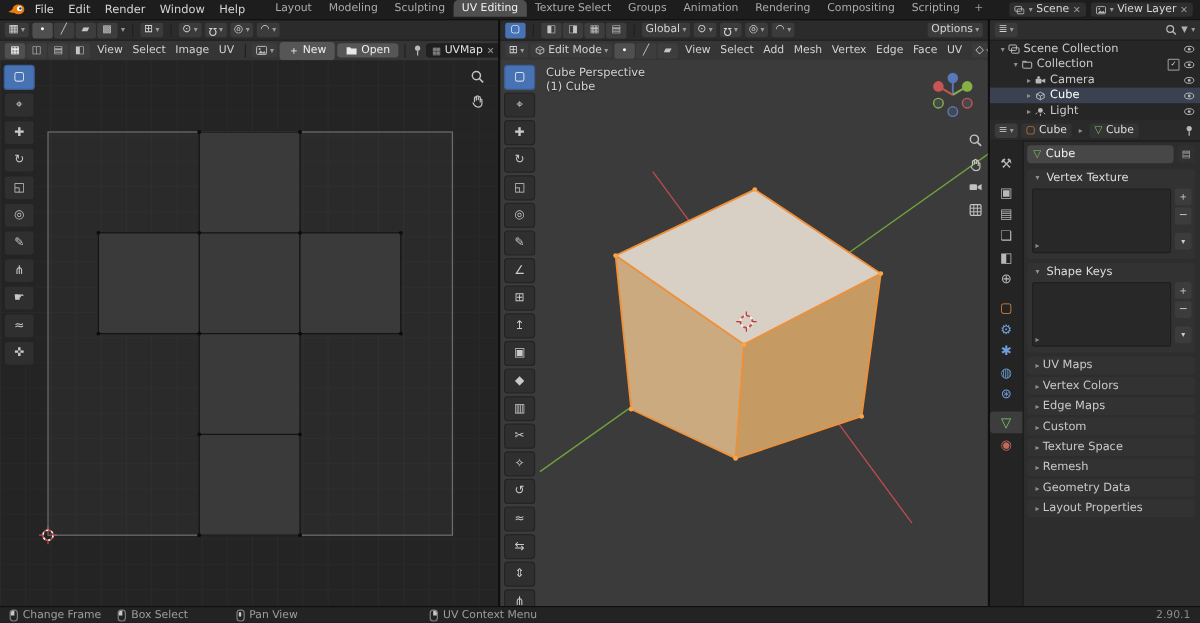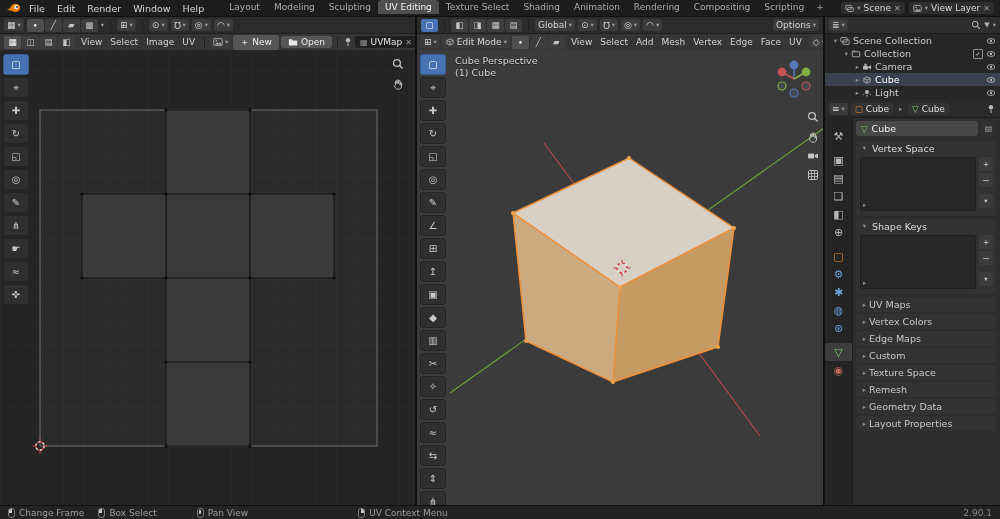--- a/index.html
+++ b/index.html
@@ -159,21 +159,21 @@
         <span class="menu">Render</span>
         <span class="menu">Window</span>
         <span class="menu">Help</span>
       </nav>
     <div class="tabs">
         <span class="tab">Layout</span>
         <span class="tab">Modeling</span>
         <span class="tab">Sculpting</span>
         <span class="tab active">UV Editing</span>
         <span class="tab">Texture Select</span>
-        <span class="tab">Shading</span>
+        <span class="tab">Groups</span>
         <span class="tab">Animation</span>
         <span class="tab">Rendering</span>
         <span class="tab">Compositing</span>
         <span class="tab">Scripting</span>
         <span class="tab addtab">+</span>
       </div>
     <div class="tb-right">
       <span class="chip">
         <svg class="sic" style="width:9px;height:9px">
             <use href="#i-scenecol"></use>
@@ -685,21 +685,21 @@
           <div class="namerow">
             <span class="namefield">
               <span style="color:#7fc96b;font-size:8.5px">▽</span>
               <span>Cube</span>
             </span>
             <span class="sqbtn">▤</span>
           </div>
           <div class="panel">
             <div class="panelhead">
               <span class="disc">▾</span>
-              <span>Vertex Space</span>
+              <span>Vertex Texture</span>
             </div>
             <div class="panelbody">
               <div class="well">
                   <span class="wellgrip">▸</span>
                 </div>
               <div class="btncol">
                 <span class="lbtn">＋</span>
                 <span class="lbtn">−</span>
                 <span class="lbtn dd">▾</span>
               </div>

